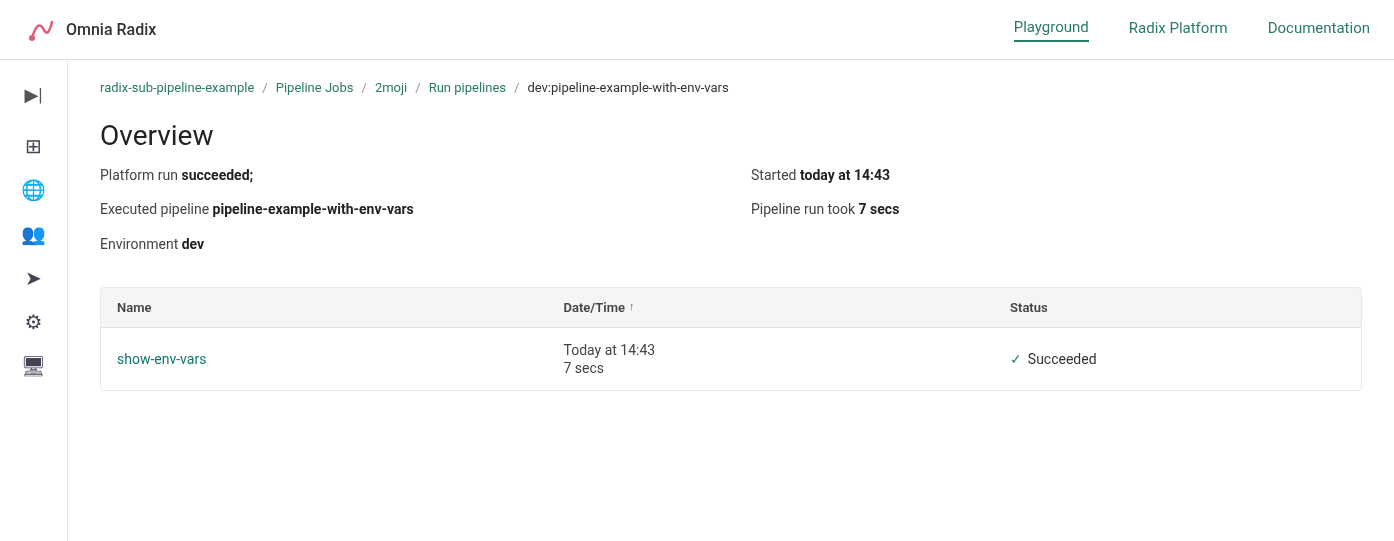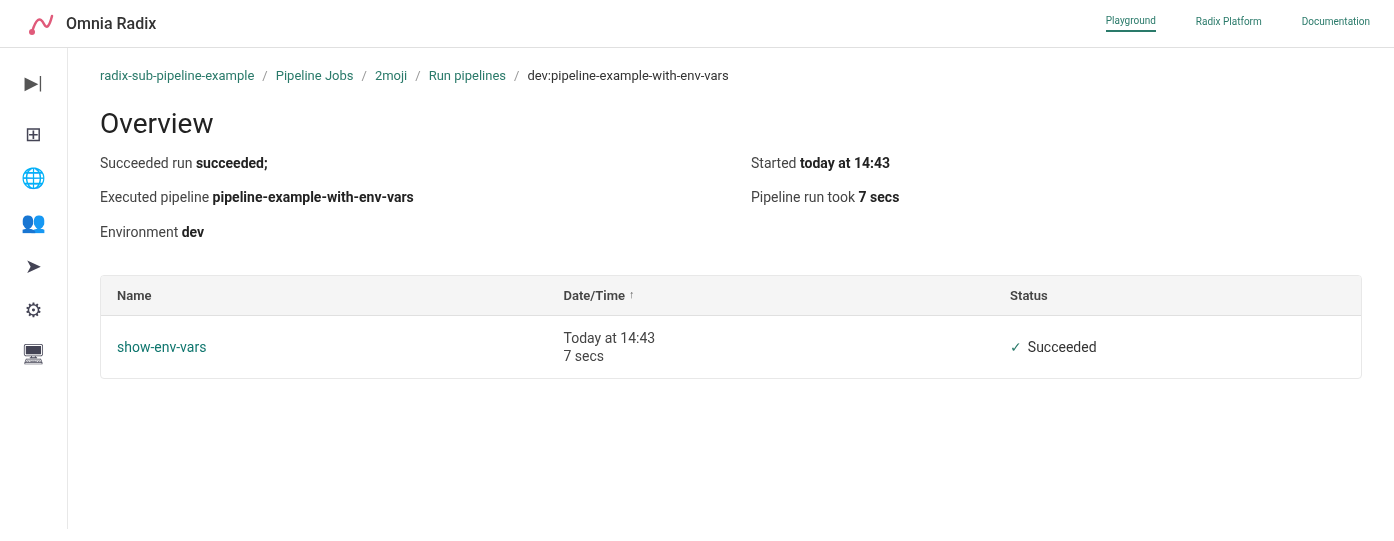--- a/index.html
+++ b/index.html
@@ -4,21 +4,21 @@
   <style>
     * { box-sizing: border-box; margin: 0; padding: 0; }
     body { font-family: -apple-system, BlinkMacSystemFont, 'Segoe UI', Roboto, sans-serif; font-size: 14px; color: #333; background: #fff; }
 
     
     .header {
       display: flex;
       align-items: center;
       justify-content: space-between;
       padding: 0 24px;
-      height: 48px;
+      height: 60px;
       border-bottom: 1px solid #e0e0e0;
     }
     .logo-area {
       display: flex;
       align-items: center;
       gap: 10px;
     }
     .logo-icon {
       width: 32px;
       height: 32px;
@@ -27,21 +27,21 @@
       font-size: 16px;
       font-weight: 500;
       color: #333;
     }
     .nav {
       display: flex;
       align-items: center;
       gap: 40px;
     }
     .nav-item {
-      font-size: 10px;
+      font-size: 15px;
       color: #2a7a6a;
       text-decoration: none;
       cursor: pointer;
       padding-bottom: 4px;
     }
     .nav-item.active {
       border-bottom: 2px solid #2a7a6a;
     }
 
     
@@ -253,21 +253,21 @@
       <span class="breadcrumb-sep">/</span>
       <a class="breadcrumb-link">Run pipelines</a>
       <span class="breadcrumb-sep">/</span>
       <span class="breadcrumb-current">dev:pipeline-example-with-env-vars</span>
     </nav>
 
     <h1 class="overview-title">Overview</h1>
 
     <div class="info-grid">
       <div class="info-row">
-        <span>Succeeded run </span><strong>succeeded;</strong>
+        <span>Platform run </span><strong>succeeded;</strong>
       </div>
       <div class="info-row">
         <span>Started </span><strong>today at 14:43</strong>
       </div>
       <div class="info-row">
         <span>Executed pipeline </span><strong>pipeline-example-with-env-vars</strong>
       </div>
       <div class="info-row">
         <span>Pipeline run took </span><strong>7 secs</strong>
       </div>

